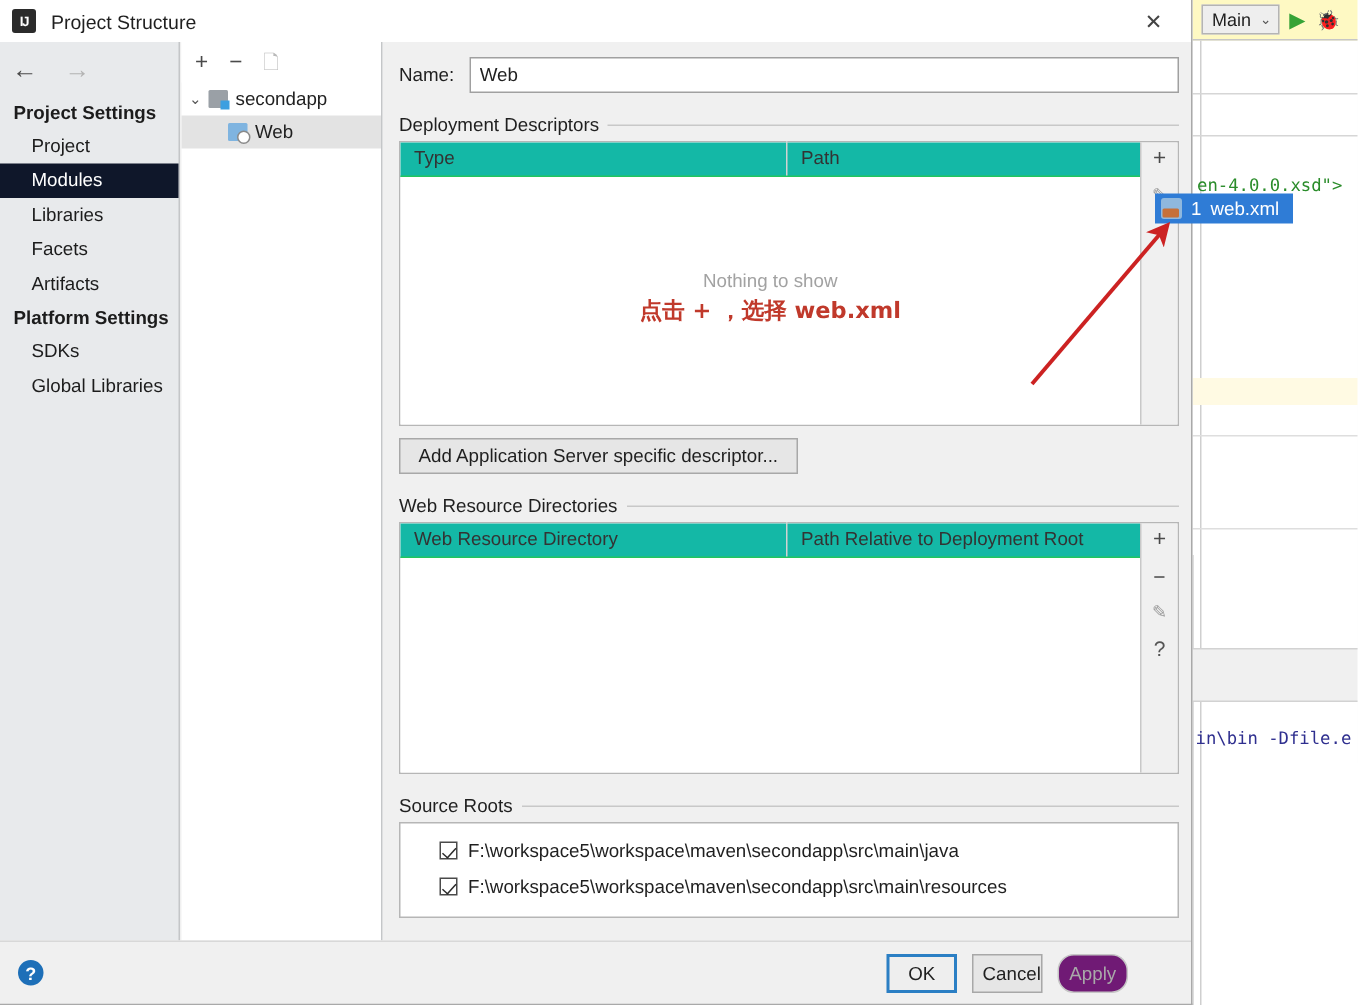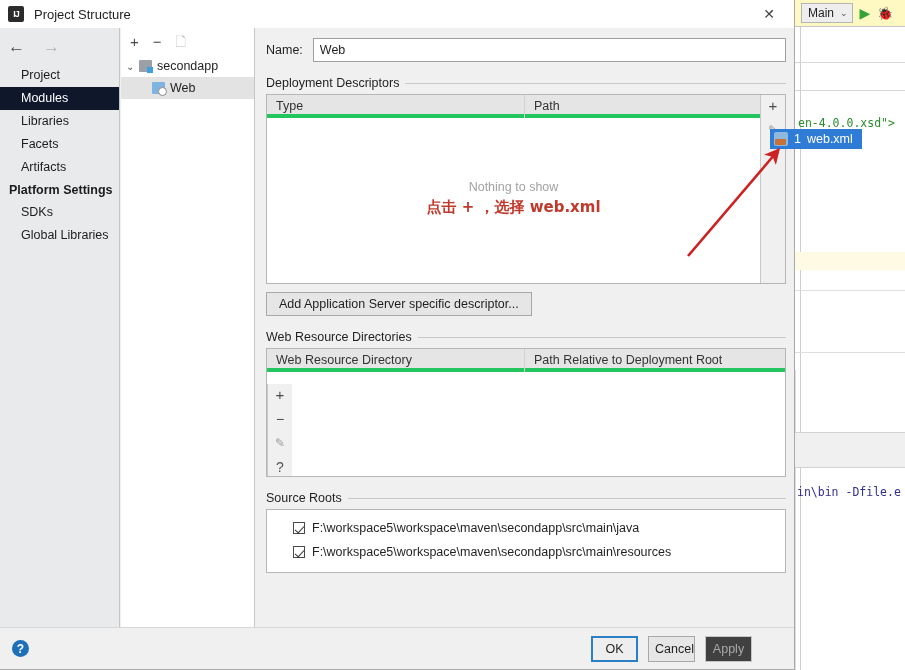--- a/index.html
+++ b/index.html
@@ -179,22 +179,22 @@
   .group { margin: 14px 8px 0 10px; }
   .group-head {
     display: flex; align-items: center; gap: 6px;
     font-size: 12.5px; color: #1f1f1f; margin-bottom: 4px;
   }
   .group-head .rule { flex: 1; height: 1px; background: #c8c8c8; }
 
   .tablewrap { display: flex; border: 1px solid #b6b6b6; background: #fff; }
   .tbl { flex: 1; background: #ffffff; position: relative; }
   .tbl-head {
-    display: flex; height: 23px; align-items: flex-start;
-    background: #e5e5e5; border-bottom: 4px solid #22c55e;
+    display: flex; height: 23px; align-items: flex-end;
+    background: #14b8a6; border-bottom: 1px solid #22c55e;
   }
   .th {
     font-size: 12.5px; color: #333; padding-left: 9px; line-height: 23px;
   }
   .th.c1 { width: 258px; border-right: 1px solid #d2d2d2; }
   .th.c2 { flex: 1; }
   .tbl-body { position: relative; }
   .empty-box {
     text-align: center; color: #a2a2a2; font-size: 12.5px;
   }
@@ -266,21 +266,21 @@
     position: absolute; right: 42px; top: 8px;
     display: flex; gap: 10px;
   }
   .fbtn {
     width: 47px; height: 26px;
     font-family: "Liberation Sans", sans-serif; font-size: 12.5px;
     background: #e6e6e6; border: 1px solid #a8a8a8; color: #1f1f1f;
     cursor: default;
   }
   .fbtn.primary { border: 2px solid #2b7fc4; background: #eeeeee; }
-  .fbtn.disabled { color: #a9a9a9; background: #404040; border-color:#c6c6c6; }
+  .fbtn.disabled { color: #a9a9a9; background: #701a75; border-color:#c6c6c6;border-radius:11px; }
 
   
   .popup {
     position: absolute; left: 770px; top: 129px;
     background: #2f7cd6; color: #ffffff;
     display: flex; align-items: center; gap: 6px;
     height: 20px; padding: 0 9px 0 4px;
     font-size: 12.5px; z-index: 40;
     white-space: nowrap;
   }
@@ -329,20 +329,21 @@
     <div class="title-txt">Project Structure</div>
     <div class="title-close">✕</div>
   </div>
 
   <div class="sidebar">
     <div class="nav-row">
       <span class="nav-arrow">←</span>
       <span class="nav-arrow dis">→</span>
     </div>
     <div class="side-list">
+      <div class="side-head">Project Settings</div>
       <div class="side-item">Project</div>
       <div class="side-item sel">Modules</div>
       <div class="side-item">Libraries</div>
       <div class="side-item">Facets</div>
       <div class="side-item">Artifacts</div>
       <div class="side-head">Platform Settings</div>
       <div class="side-item">SDKs</div>
       <div class="side-item">Global Libraries</div>
       <div class="side-gap"></div>
     </div>
@@ -396,21 +397,21 @@
         </div>
       </div>
       <button class="btn descbtn">Add Application Server specific descriptor...</button>
     </div>
 
     <div class="group">
       <div class="group-head">
         <span>Web Resource Directories</span>
         <span class="rule"></span>
       </div>
-      <div class="tablewrap" style="height:129px;flex-direction:column;">
+      <div class="tablewrap" style="height:168px;">
         <div class="tbl">
           <div class="tbl-head">
             <div class="th c1">Web Resource Directory</div>
             <div class="th c2">Path Relative to Deployment Root</div>
           </div>
         </div>
         <div class="side-tools">
           <span class="stool">+</span>
           <span class="stool minus">−</span>
           <span class="stool pencil">✎</span>

